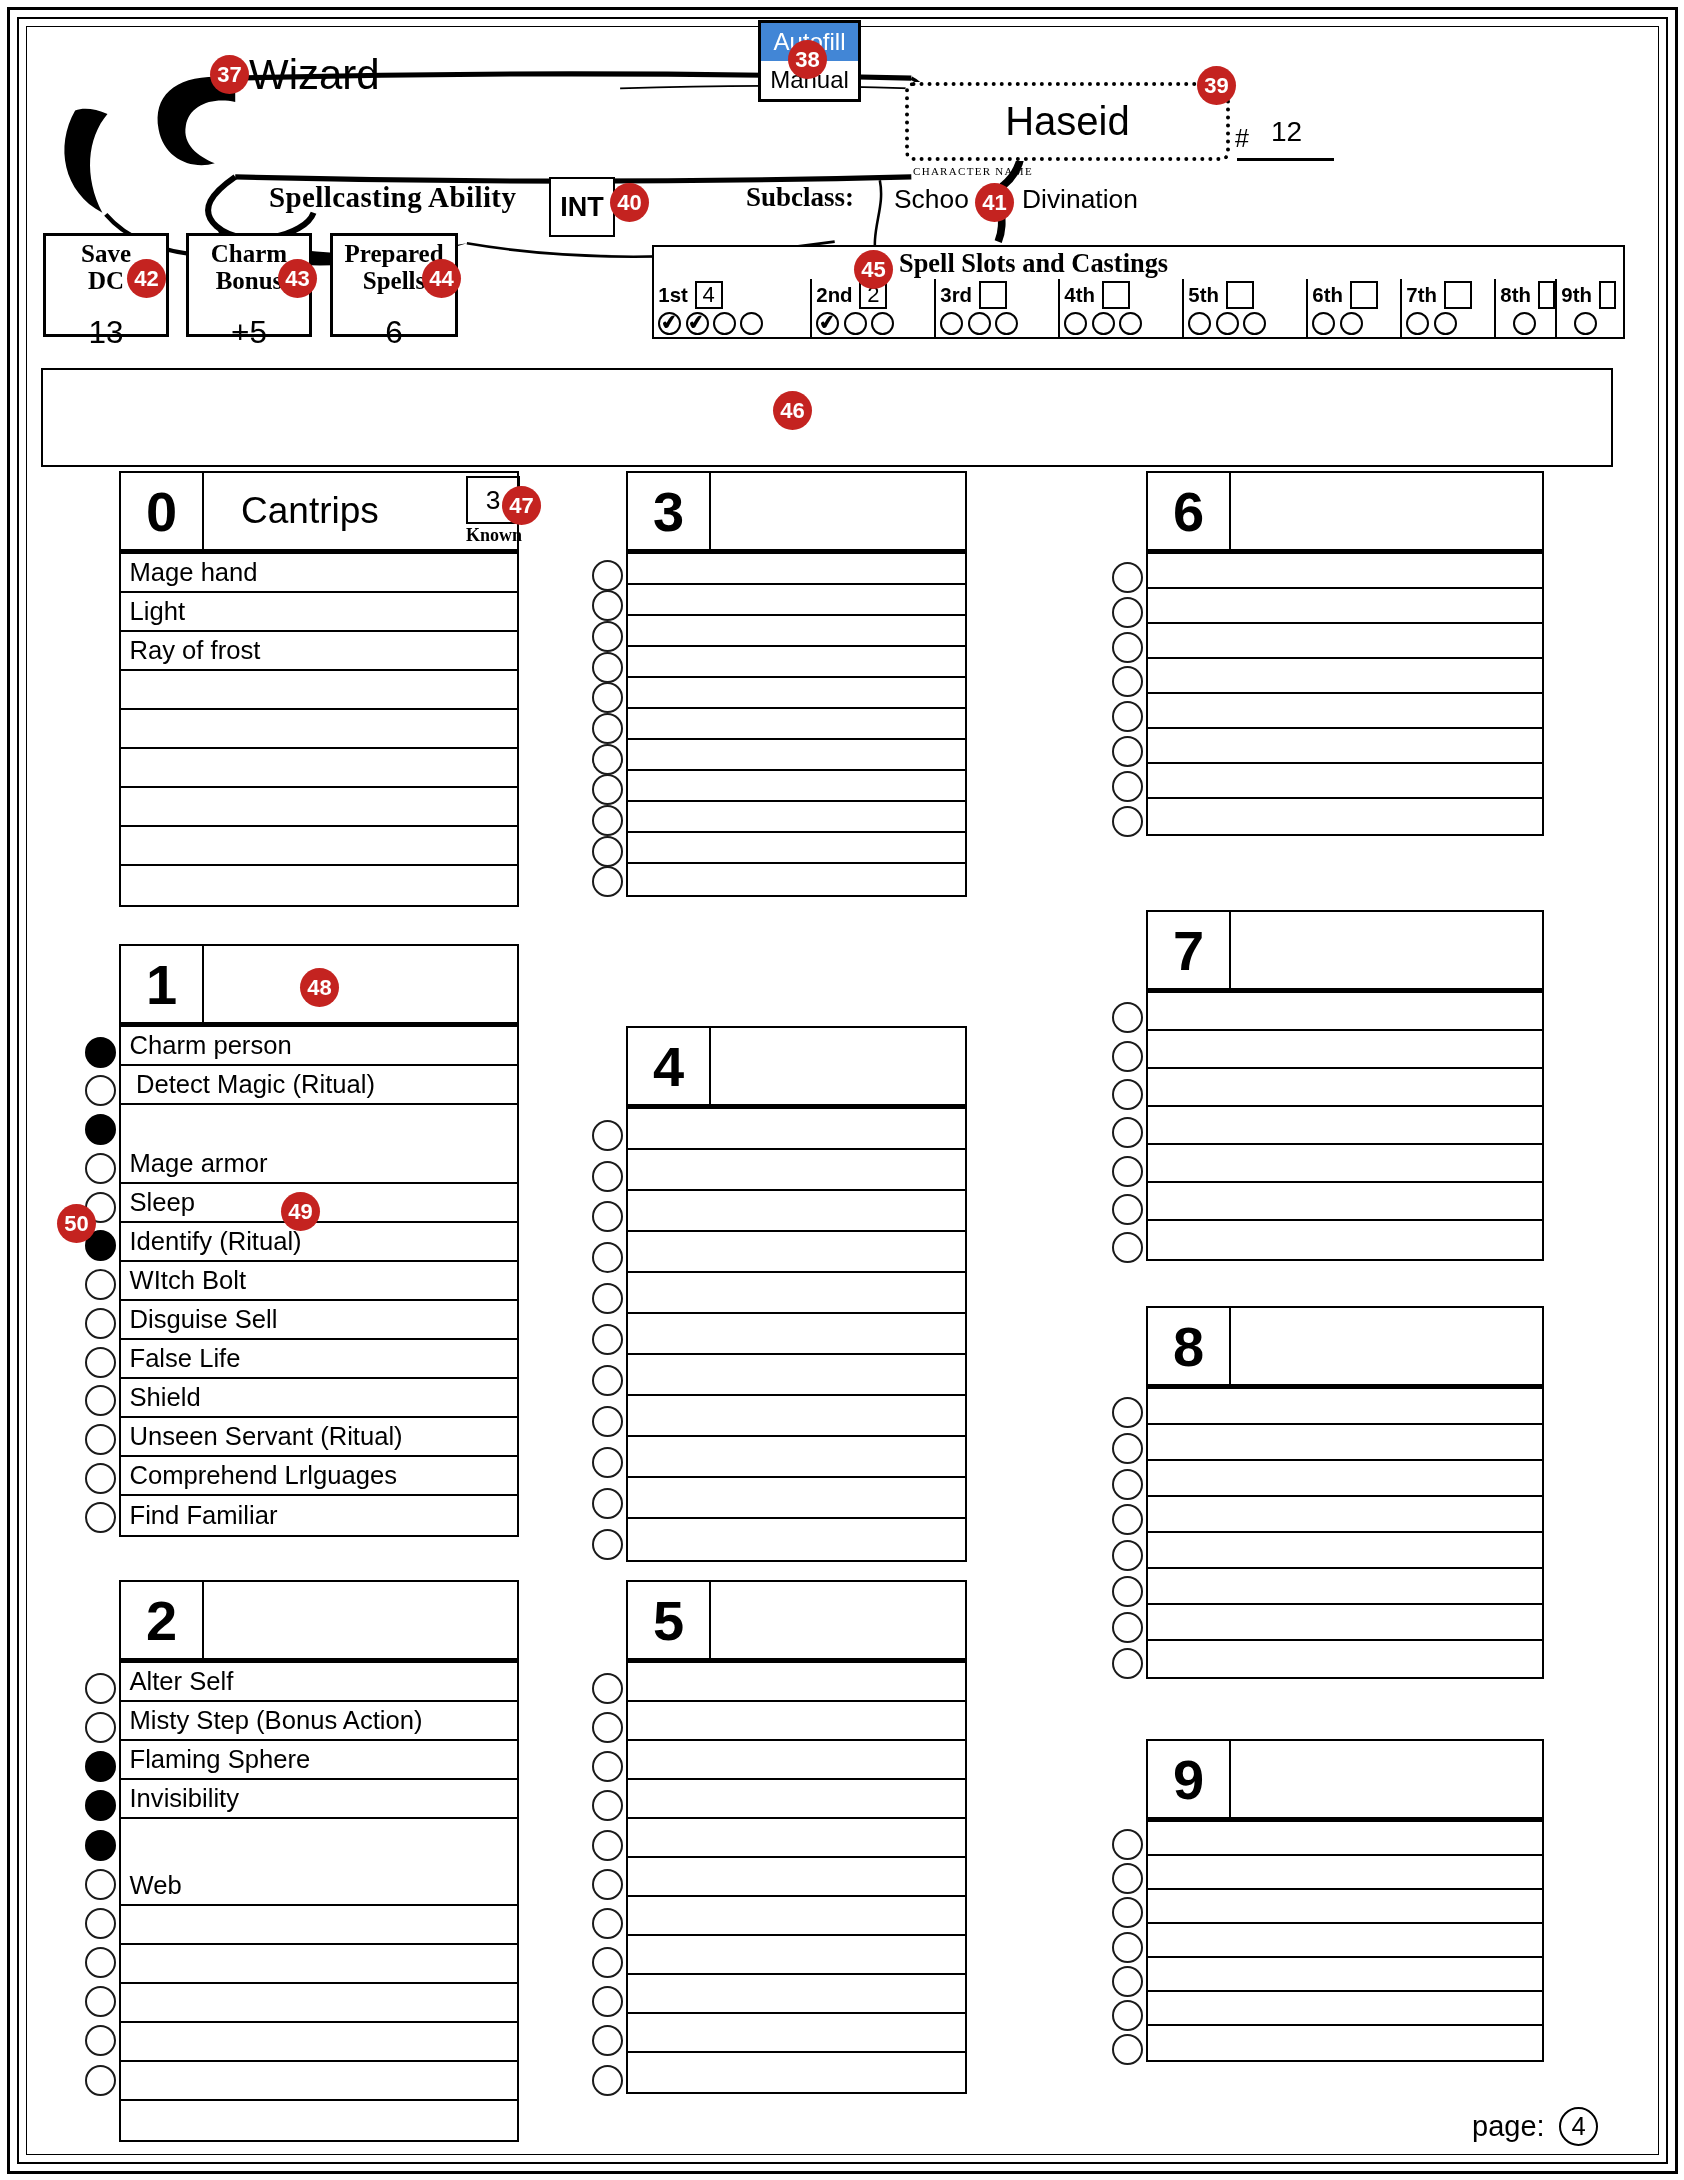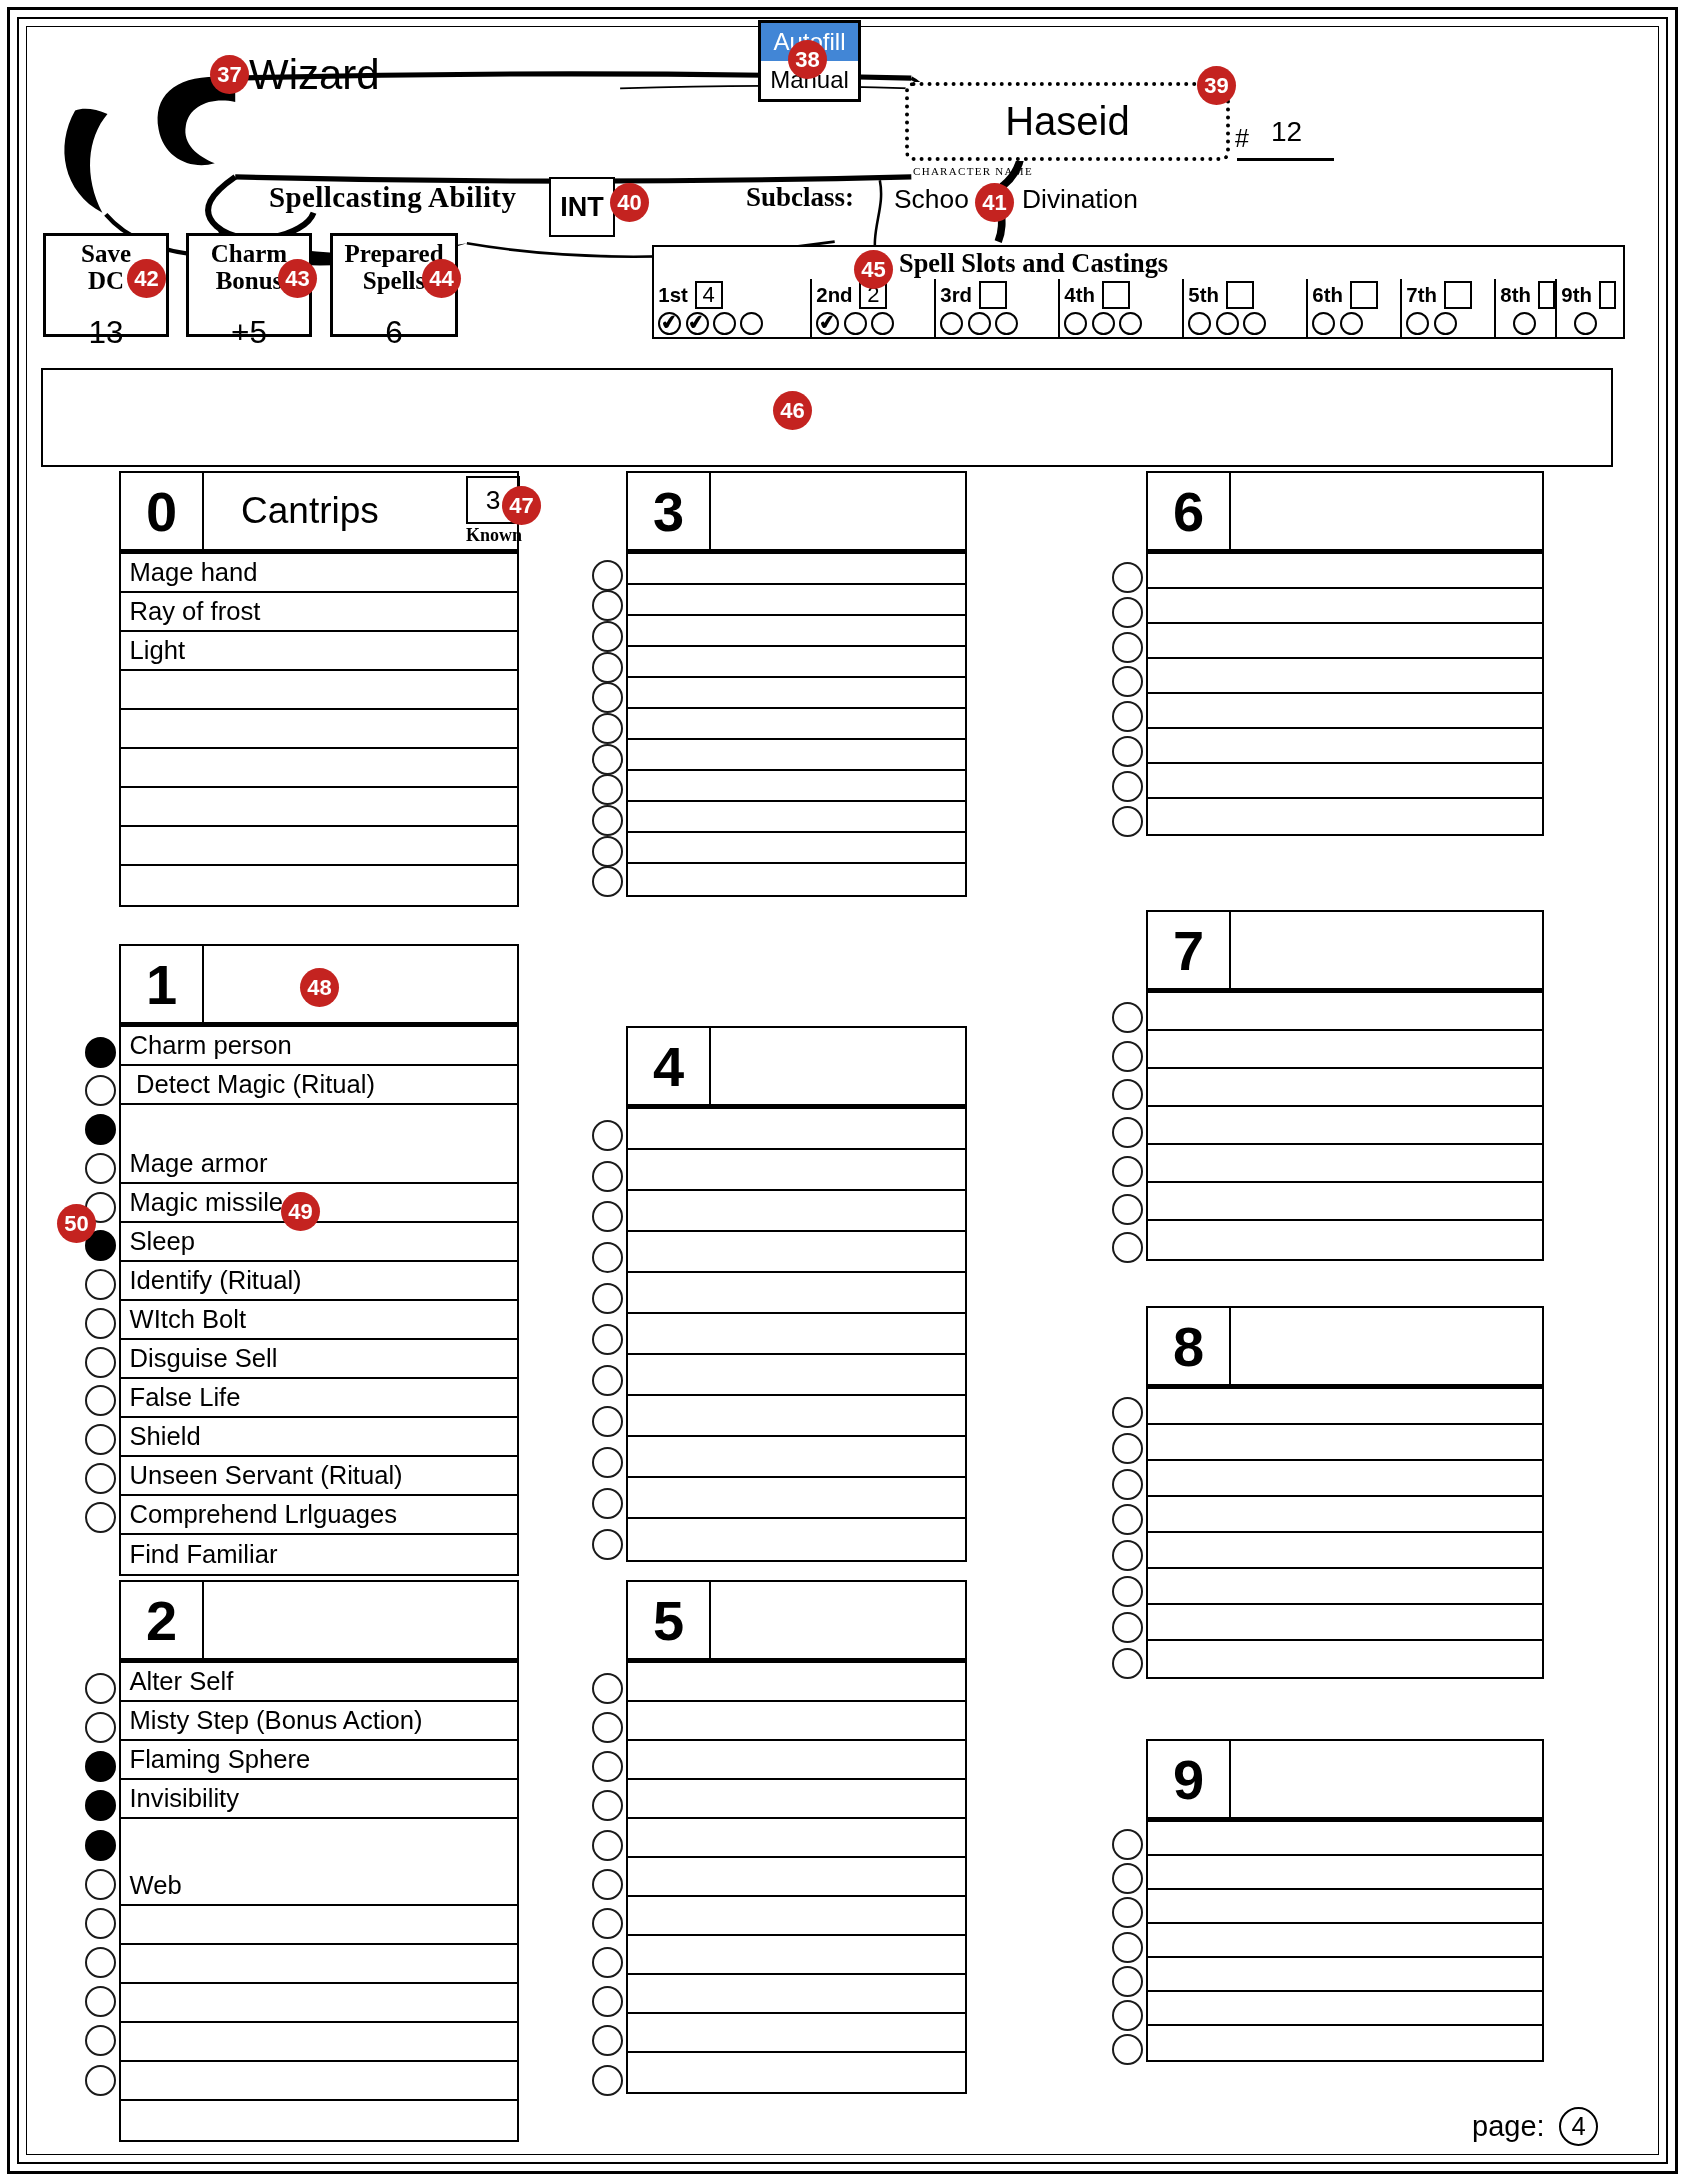--- a/index.html
+++ b/index.html
@@ -280,24 +280,24 @@
               <span class="cantrips-title">Cantrips</span>
               <div class="known-box">3</div>
               <div class="known-label">Known</div>
             </div>
           </div>
           <div class="level-rows">
             <div class="spell-row" style="height: 39px;">
               <span class="spell-name">Mage hand</span>
             </div>
             <div class="spell-row" style="height: 39px;">
+              <span class="spell-name">Light</span>
+            </div>
+            <div class="spell-row" style="height: 39px;">
               <span class="spell-name">Ray of frost</span>
-            </div>
-            <div class="spell-row" style="height: 39px;">
-              <span class="spell-name">Light</span>
             </div>
             <div class="spell-row" style="height: 39px;">
               <span class="spell-name"></span>
             </div>
             <div class="spell-row" style="height: 39px;">
               <span class="spell-name"></span>
             </div>
             <div class="spell-row" style="height: 39px;">
               <span class="spell-name"></span>
             </div>
@@ -321,23 +321,20 @@
           </div>
           <div class="level-rows">
             <div class="spell-row" style="height: 39px;">
               <span class="spell-name">Charm person</span>
             </div>
             <div class="spell-row" style="height: 39px; padding-left: 15px;">
               <span class="spell-name">Detect Magic (Ritual)</span>
             </div>
             <div class="spell-row" style="height: 39px; margin-top: 40px;">
               <span class="spell-name">Mage armor</span>
-            </div>
-            <div class="spell-row" style="height: 39px;">
-              <span class="spell-name">Magic missile</span>
             </div>
             <div class="spell-row" style="height: 39px;">
               <span class="spell-name">Sleep</span>
             </div>
             <div class="spell-row" style="height: 39px;">
               <span class="spell-name">Identify (Ritual)</span>
             </div>
             <div class="spell-row" style="height: 39px;">
               <span class="spell-name">WItch Bolt</span>
             </div>

